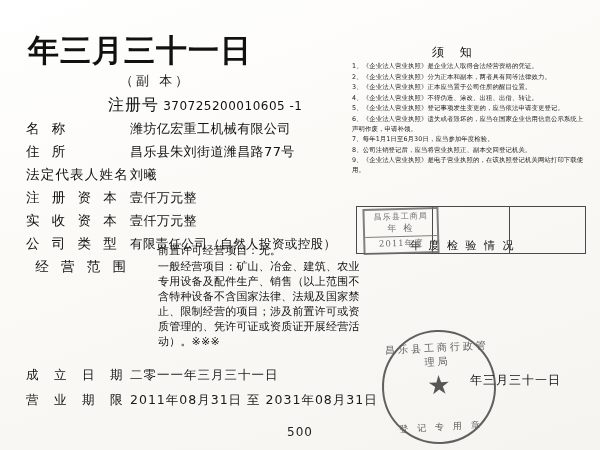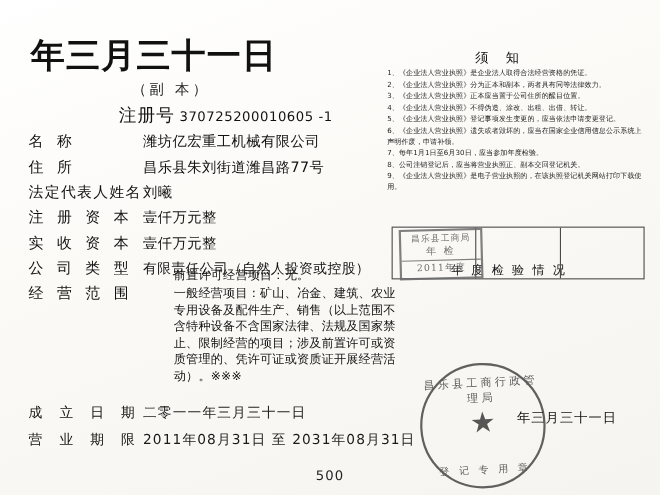--- a/index.html
+++ b/index.html
@@ -191,21 +191,21 @@
     </div>
     <div class="row" style="top:189px;">
       <span class="lab">注 册 资 本</span><span class="val hand">壹仟万元整</span>
     </div>
     <div class="row" style="top:212px;">
       <span class="lab">实 收 资 本</span><span class="val hand">壹仟万元整</span>
     </div>
     <div class="row" style="top:235px;">
       <span class="lab">公 司 类 型</span><span class="val">有限责任公司（自然人投资或控股）</span>
     </div>
-    <div class="row" style="top:258px;">
+    <div class="row" style="top:258px;text-align:right;">
       <span class="lab">经 营 范 围</span>
     </div>
 
     <div class="scope">
       <div class="first">前置许可经营项目：无。</div>
       <div>一般经营项目：矿山、冶金、建筑、农业专用设备及配件生产、销售（以上范围不含特种设备不含国家法律、法规及国家禁止、限制经营的项目；涉及前置许可或资质管理的、凭许可证或资质证开展经营活动）。※※※</div>
     </div>
 
     <div class="botrow" style="top:367px;">
       <span class="botlab">成 立 日 期</span><span class="botval">二零一一年三月三十一日</span>

